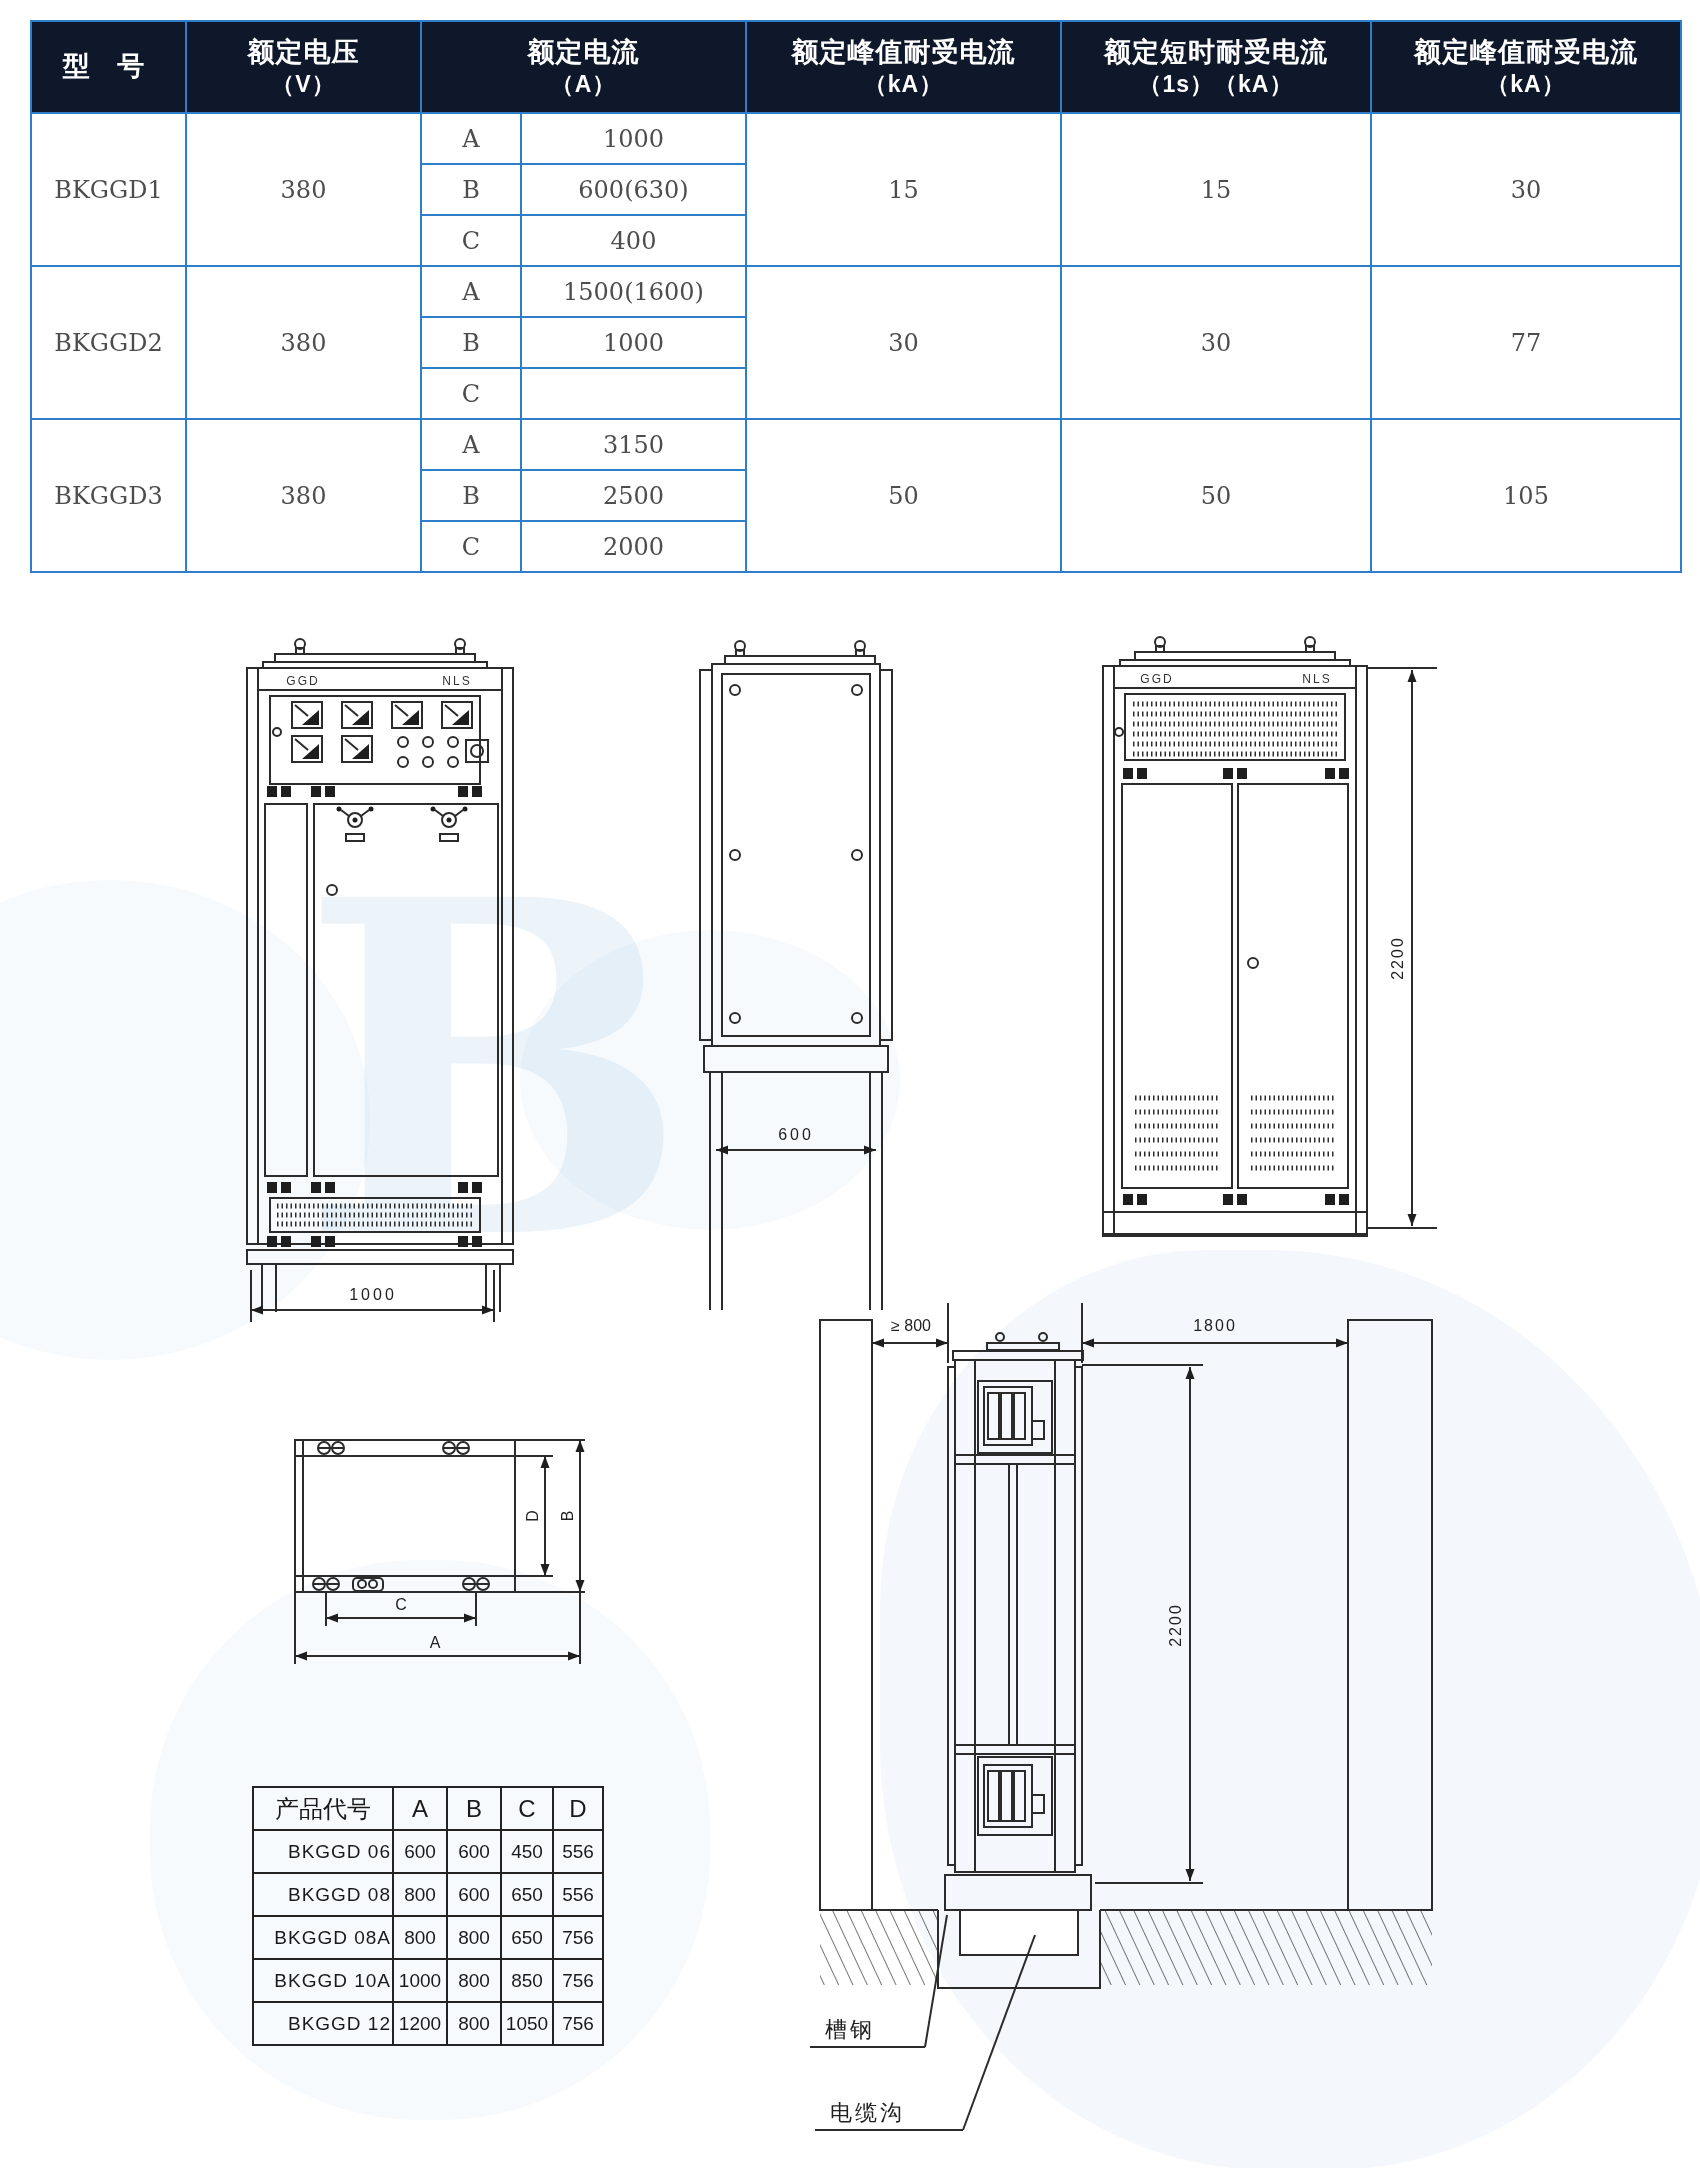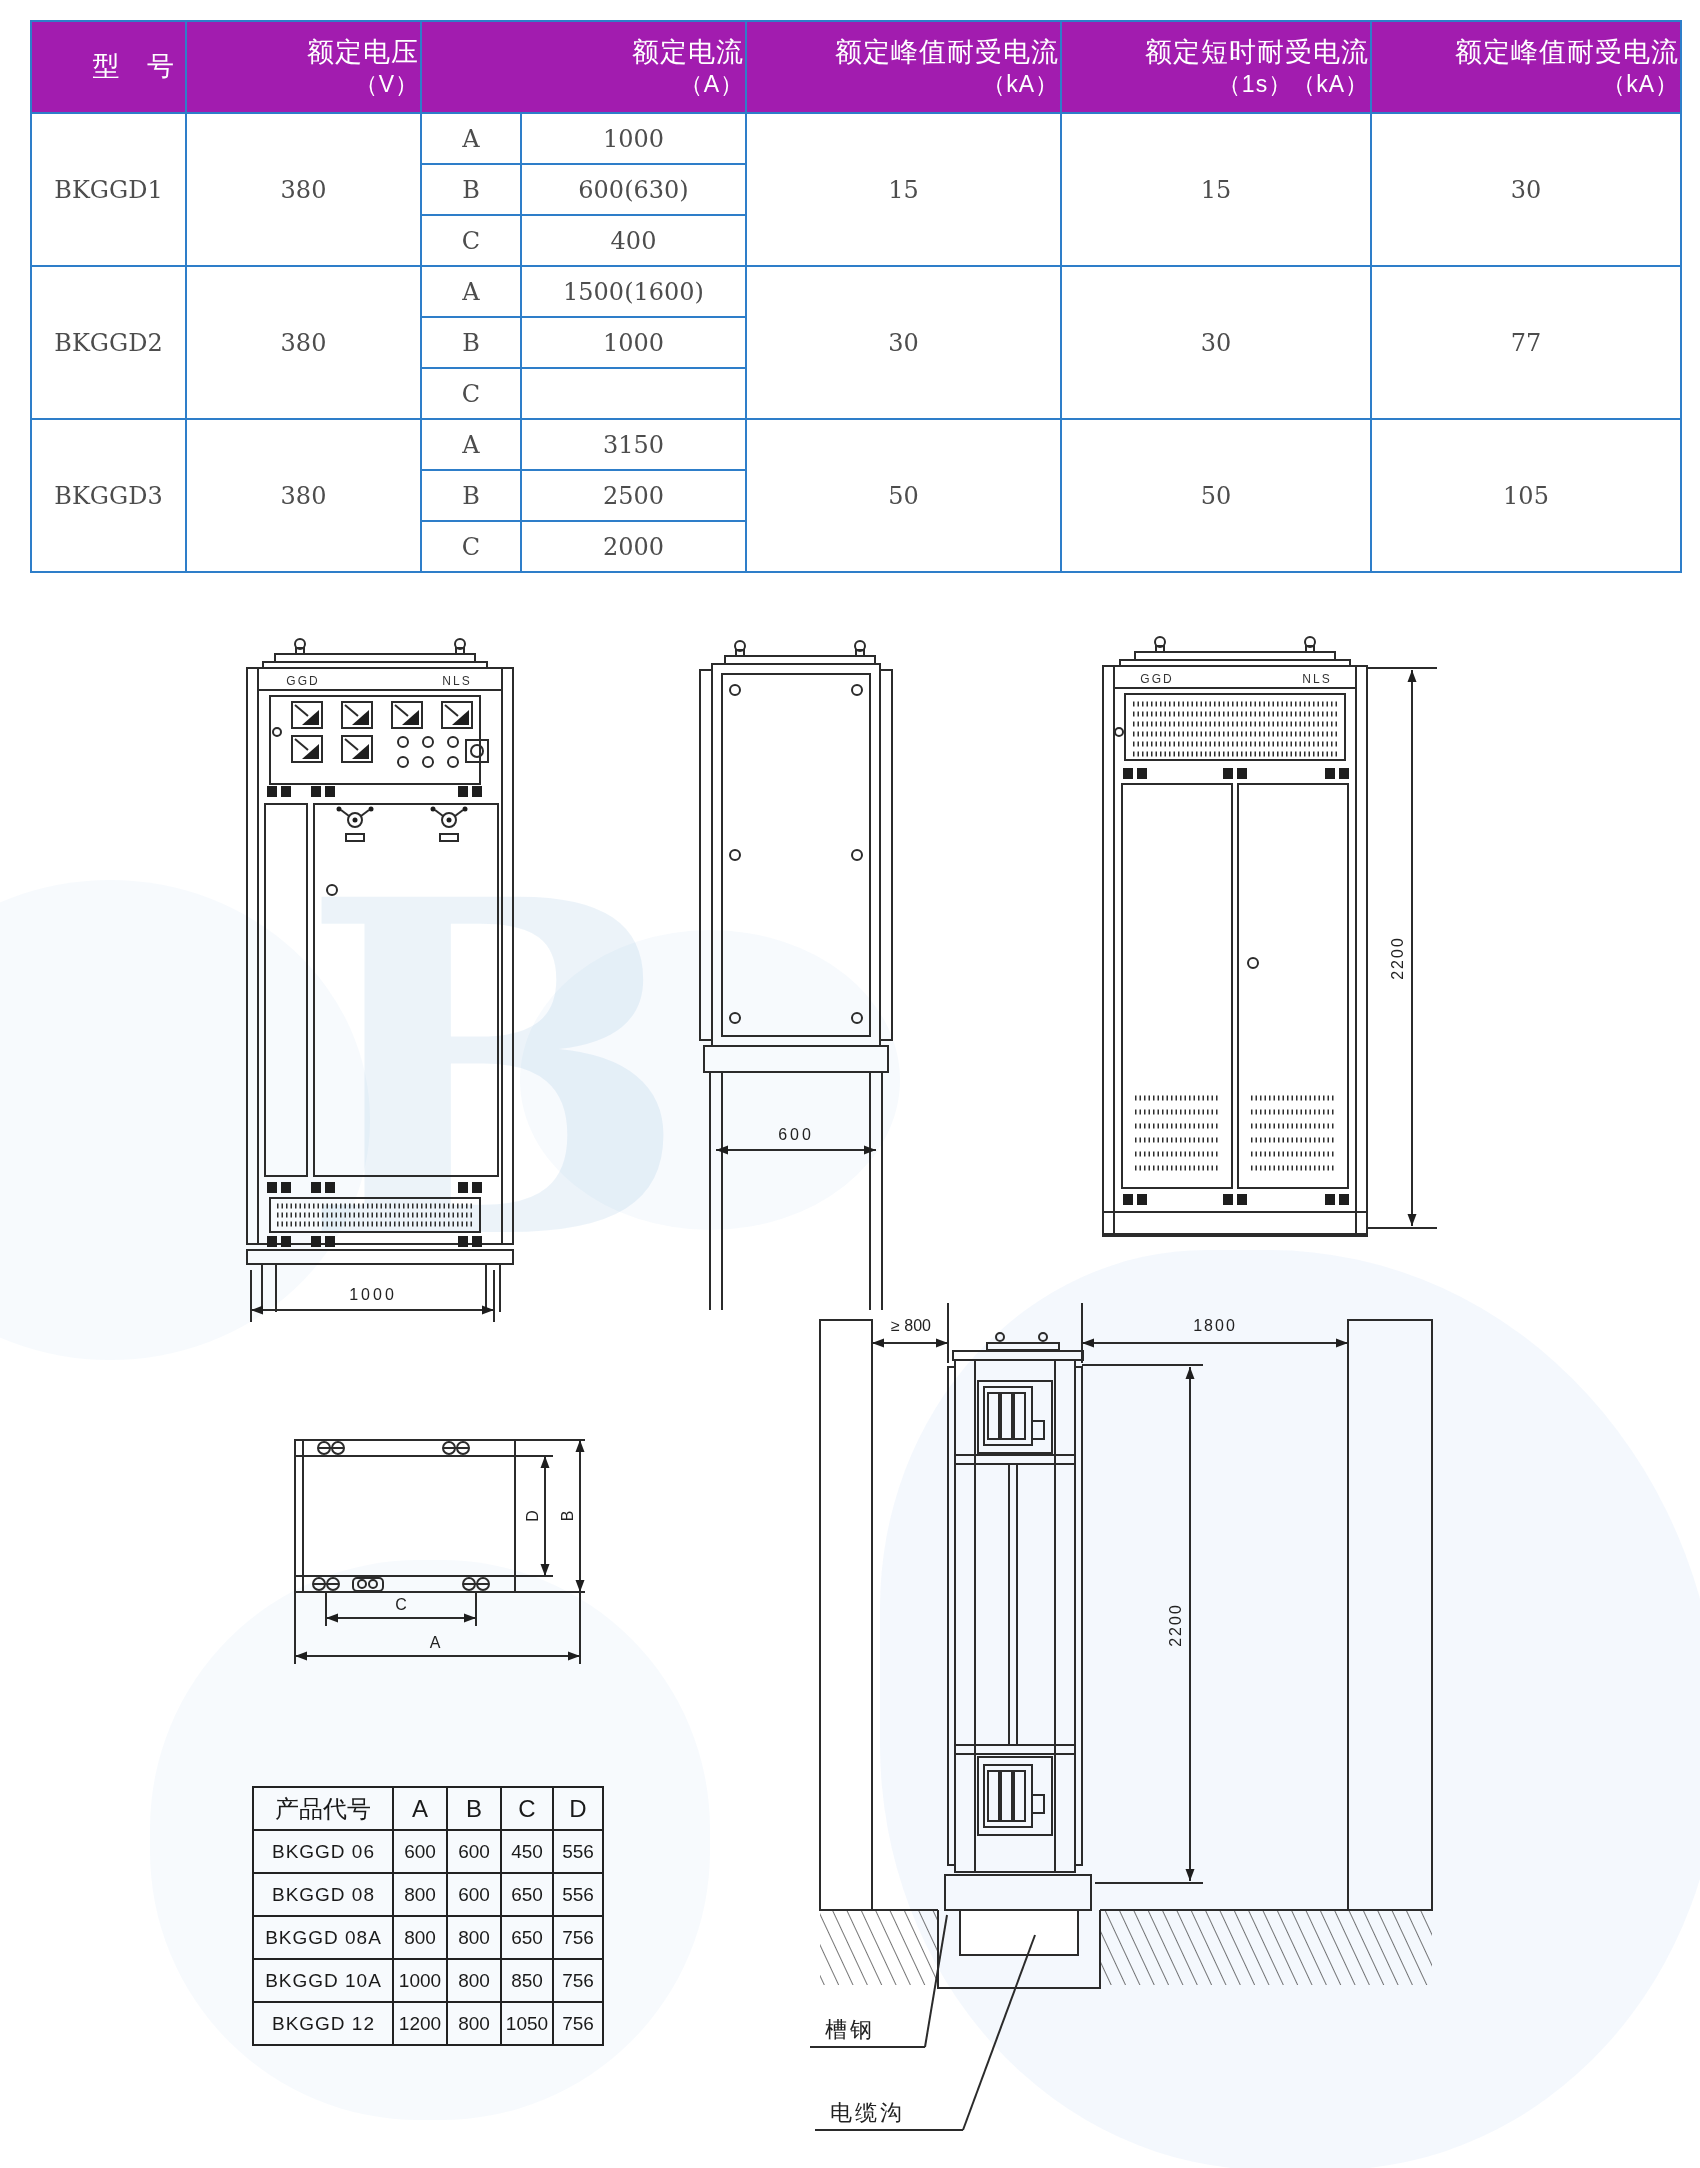--- a/index.html
+++ b/index.html
@@ -11,32 +11,32 @@
   .wm2{left:-150px;top:880px;width:520px;height:480px;border-radius:50%;opacity:.04;}
   .wm3{left:150px;top:1560px;width:560px;height:560px;border-radius:48%;opacity:.04;}
   .wm4{left:520px;top:930px;width:380px;height:300px;border-radius:50%;opacity:.035;}
   .wm-letter{position:absolute;left:300px;top:840px;font-family:"DejaVu Serif",serif;
         font-weight:bold;font-size:460px;line-height:1;color:#1b75bc;opacity:.08;}
 
   
   table.spec{position:absolute;left:30px;top:20px;width:1650px;border-collapse:collapse;
         table-layout:fixed;text-align:center;}
   .spec th,.spec td{border:2px solid #2e7ec9;overflow:hidden;}
-  .spec thead th{background:#a21caf;color:#ffffff;font-weight:normal;height:88px;
-        font-size:27px;line-height:1.25;letter-spacing:1px;text-align:right;}
+  .spec thead th{background:#0f172a;color:#ffffff;font-weight:bold;height:88px;
+        font-size:27px;line-height:1.25;letter-spacing:1px;}
   .spec thead .l2{font-size:23px;}
   .spec td{height:47px;font-family:"DejaVu Serif",serif;font-size:24px;color:#4d4d4d;}
   .spec .model-h{letter-spacing:10px;}
 
   
   table.dims{position:absolute;left:252px;top:1786px;border-collapse:collapse;table-layout:fixed;
         text-align:center;color:#1a1a1a;}
   .dims th,.dims td{border:2px solid #222;height:39px;font-weight:normal;font-size:19px;}
   .dims th{font-size:24px;}
-  .dims td.name{text-align:center;padding-left:2px;letter-spacing:1px;}
+  .dims td.name{text-align:right;padding-left:2px;letter-spacing:1px;}
 
   .draw{position:absolute;}
   .ln{stroke:#2b2b2b;stroke-width:2;fill:none;}
   .fl{fill:#1e1e1e;stroke:none;}
   .dimtxt{font-family:"Liberation Sans",sans-serif;font-size:16px;fill:#222;}
   .brandtxt{font-family:"Liberation Sans",sans-serif;font-size:12px;fill:#333;letter-spacing:2px;}
   .cntxt{font-family:"Liberation Sans",sans-serif;font-size:22px;fill:#222;letter-spacing:3px;}
   .vent{stroke:#222;stroke-width:5;stroke-dasharray:1.5 3;fill:none;opacity:.95;}
 </style>
 </head>

